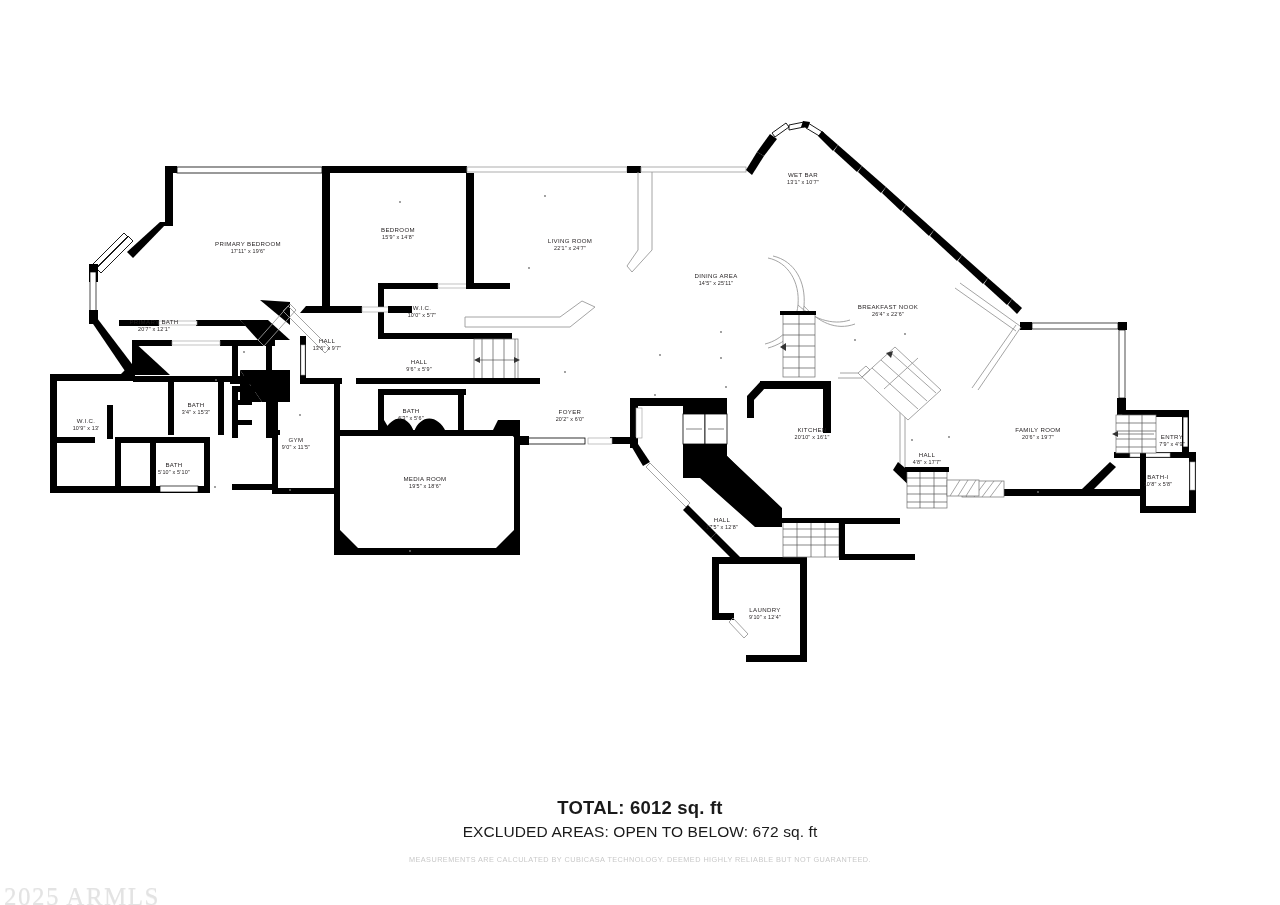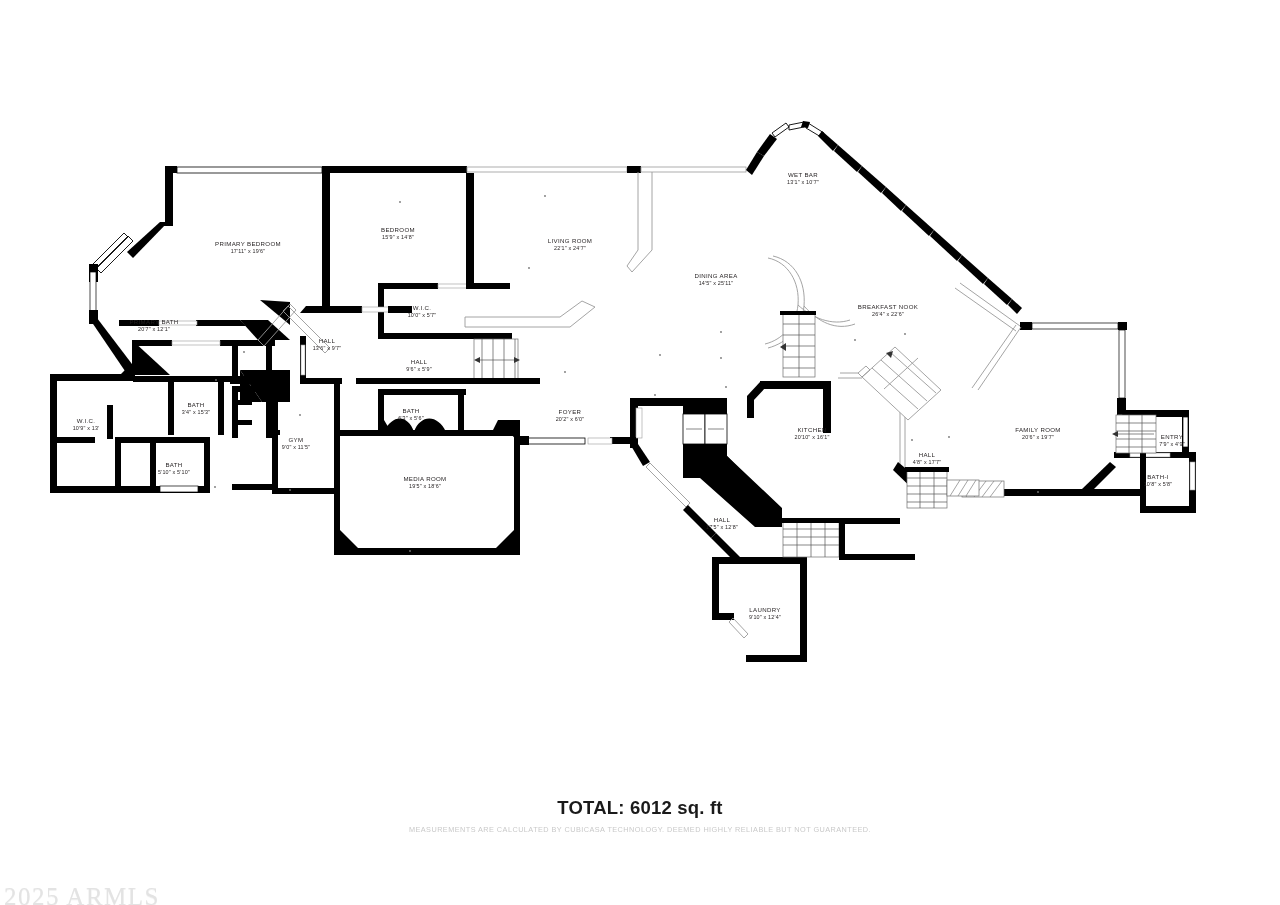--- a/index.html
+++ b/index.html
@@ -76,21 +76,21 @@
   #summary .excluded {
     font-size: 15.5px;
     font-weight: 400;
     letter-spacing: 0.1px;
     line-height: 1.42;
   }
   #summary .disclaimer {
     font-size: 7.3px;
     color: #c9c9c9;
     letter-spacing: 0.45px;
-    margin-top: 4px;
+    margin-top: 12px;
   }
   #watermark {
     position: absolute;
     left: 4px;
     top: 843px;
     font-family: "Liberation Serif", serif;
     font-size: 25px;
     letter-spacing: 1.5px;
     color: #e3e3e3;
     text-shadow: 0 1px 0 #f2f2f2;
@@ -514,18 +514,19 @@
     <span class="rname">HALL</span>
     <span class="rdim">17'5" x 12'8"</span>
   </div>
   <div class="room-label" style="left:765px; top:607px;">
     <span class="rname">LAUNDRY</span>
     <span class="rdim">9'10" x 12'4"</span>
   </div>
 
   <div id="summary">
     <div class="total">TOTAL: 6012 sq. ft</div>
+    <div class="excluded">EXCLUDED AREAS: OPEN TO BELOW: 672 sq. ft</div>
     <div class="disclaimer">MEASUREMENTS ARE CALCULATED BY CUBICASA TECHNOLOGY. DEEMED HIGHLY RELIABLE BUT NOT GUARANTEED.</div>
   </div>
 
   <div id="watermark">2025 ARMLS</div>
 
 </div>
 
 </body></html>

